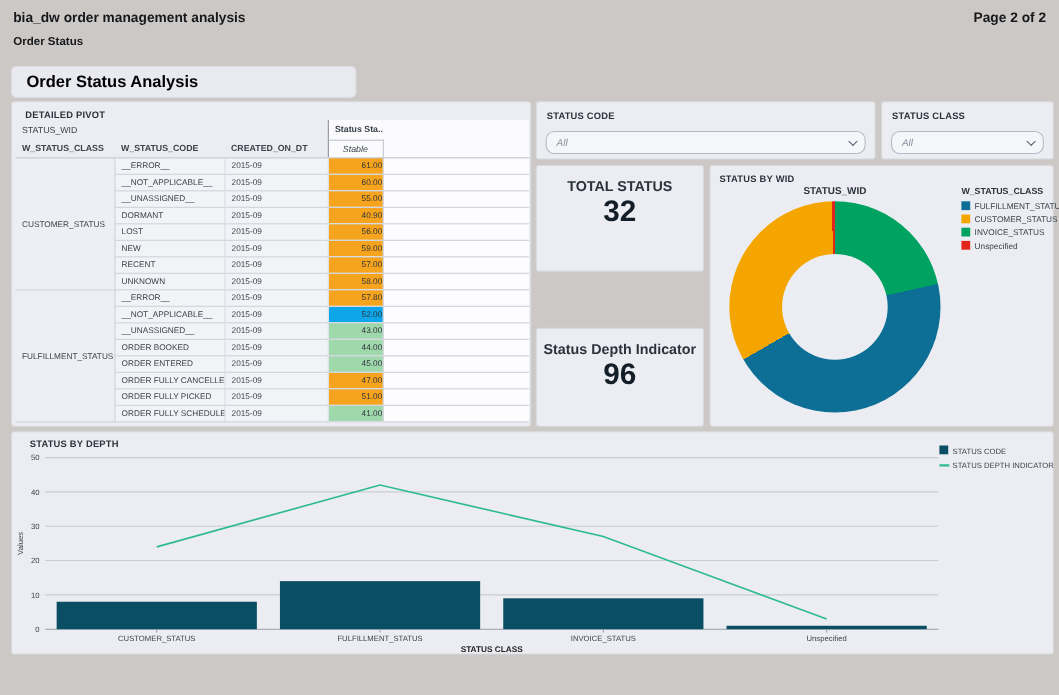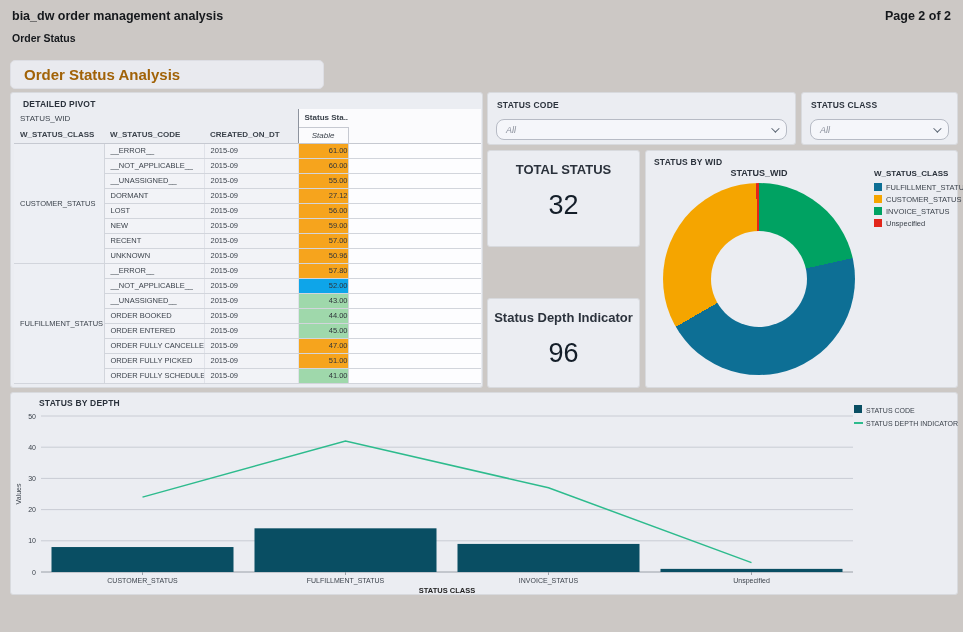--- a/index.html
+++ b/index.html
@@ -15,21 +15,21 @@
 
   
   .report-title { left:12px; top:9px; font-size:12.5px; font-weight:bold; color:#15181c; }
   .page-indicator { right:12px; top:9px; font-size:12.5px; font-weight:bold; color:#15181c; }
   .report-subtitle { left:12px; top:32px; font-size:10.5px; font-weight:bold; color:#15181c; }
 
   .section-title-bar {
     left:10px; top:60px; width:314px; height:29px;
     background:#e9eaef; border:1px solid #dddee4; border-radius:5px;
     display:flex; align-items:center; padding-left:13px;
-    font-size:15px; font-weight:bold; color:#a16207;
+    font-size:15px; font-weight:bold; color:#000000;
   }
 
   
   .panel {
     background:#ebedf2; border:1px solid #d8dade; border-radius:3px;
   }
   .panel-title { font-size:8.5px; font-weight:bold; color:#2b323c; letter-spacing:.2px; }
 
   
   .pivot-panel { left:10px; top:92px; width:473px; height:296px; }
@@ -67,39 +67,39 @@
   }
   .dropdown .dd-value { font-size:9px; font-style:italic; color:#8b909c; }
   .chevron { width:6px; height:6px; border-right:1.5px solid #5a6472; border-bottom:1.5px solid #5a6472;
     transform:rotate(45deg) translateY(-2px); }
 
   
   .kpi-card { position:absolute; text-align:center; }
   .kpi-total { left:487px; top:150px; width:153px; height:97px; }
   .kpi-depth { left:487px; top:298px; width:153px; height:90px; }
   .kpi-label { margin-top:11px; font-size:13px; font-weight:bold; color:#2b323c; }
-  .kpi-value { margin-top:13px; font-size:27px; font-weight:normal; color:#141e29; }
+  .kpi-value { font-size:27px; font-weight:bold; color:#141e29; }
 
   
   .donut-panel { left:645px; top:150px; width:313px; height:238px; }
   .donut-panel .panel-title { position:absolute; left:8px; top:6px; }
   .donut-subtitle { position:absolute; left:17px; top:17px; width:192px; text-align:center;
     font-size:9px; font-weight:bold; color:#2b323c; }
   .donut { position:absolute; left:17px; top:32px; width:192px; height:192px; border-radius:50%; cursor:pointer; }
   .donut::after { content:""; position:absolute; left:48px; top:48px; width:96px; height:96px;
     border-radius:50%; background:#ebedf2; }
   .donut-legend { position:absolute; left:228px; top:18px; }
   .donut-legend .legend-title { font-size:8px; font-weight:bold; color:#2b323c; margin-bottom:3px; }
   .legend-item { display:flex; align-items:center; height:12px; }
   .legend-swatch { width:8px; height:8px; margin-right:4px; flex:none; }
   .legend-label { font-size:7.5px; color:#3c434c; }
 
   
   .depth-panel { left:10px; top:392px; width:948px; height:203px; }
-  .depth-panel .panel-title { position:absolute; left:28px; top:5px; }
+  .depth-panel .panel-title { position:absolute; left:16px; top:5px; }
   .depth-panel svg { position:absolute; left:0; top:0; }
 </style>
 </head>
 <body>
 
 <div class="abs report-title">bia_dw order management analysis</div>
 <div class="abs page-indicator">Page 2 of 2</div>
 <div class="abs report-subtitle">Order Status</div>
 
 <div class="abs section-title-bar">
@@ -146,21 +146,21 @@
           </tr>
           <tr>
             <td class="code-cell">__UNASSIGNED__</td>
             <td class="date-cell">2015-09</td>
             <td class="val-cell" style="background: rgb(246, 164, 29);">55.00</td>
             <td class="fill-cell"></td>
           </tr>
           <tr>
             <td class="code-cell">DORMANT</td>
             <td class="date-cell">2015-09</td>
-            <td class="val-cell" style="background: rgb(246, 164, 29);">27.12</td>
+            <td class="val-cell" style="background: rgb(246, 164, 29);">40.90</td>
             <td class="fill-cell"></td>
           </tr>
           <tr>
             <td class="code-cell">LOST</td>
             <td class="date-cell">2015-09</td>
             <td class="val-cell" style="background: rgb(246, 164, 29);">56.00</td>
             <td class="fill-cell"></td>
           </tr>
           <tr>
             <td class="code-cell">NEW</td>
@@ -170,21 +170,21 @@
           </tr>
           <tr>
             <td class="code-cell">RECENT</td>
             <td class="date-cell">2015-09</td>
             <td class="val-cell" style="background: rgb(246, 164, 29);">57.00</td>
             <td class="fill-cell"></td>
           </tr>
           <tr>
             <td class="code-cell">UNKNOWN</td>
             <td class="date-cell">2015-09</td>
-            <td class="val-cell" style="background: rgb(246, 164, 29);">50.96</td>
+            <td class="val-cell" style="background: rgb(246, 164, 29);">58.00</td>
             <td class="fill-cell"></td>
           </tr>
           <tr>
             <td class="class-cell" rowspan="8">FULFILLMENT_STATUS</td>
             <td class="code-cell">__ERROR__</td>
             <td class="date-cell">2015-09</td>
             <td class="val-cell" style="background: rgb(246, 164, 29);">57.80</td>
             <td class="fill-cell"></td>
           </tr>
           <tr>

